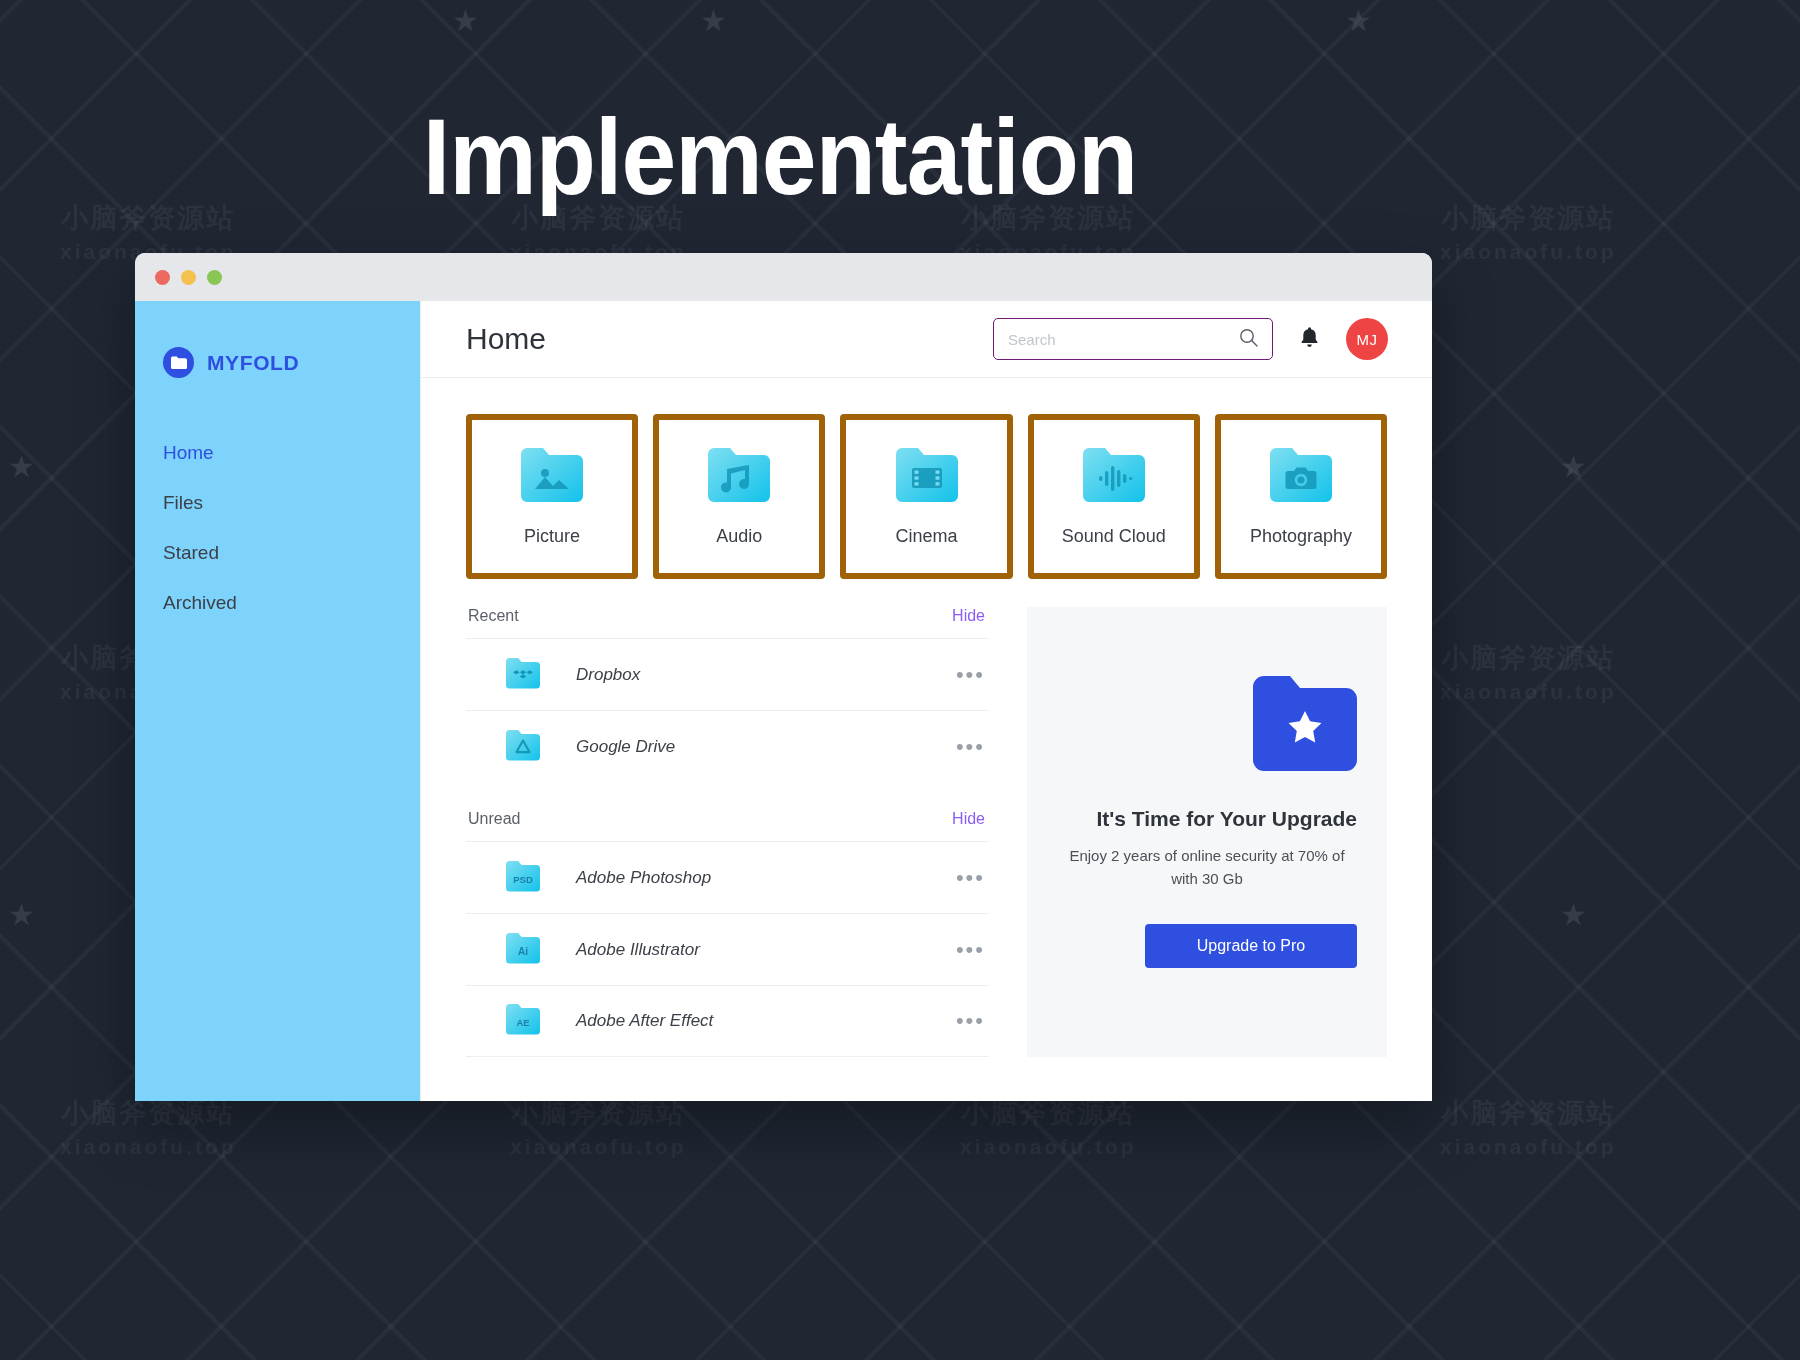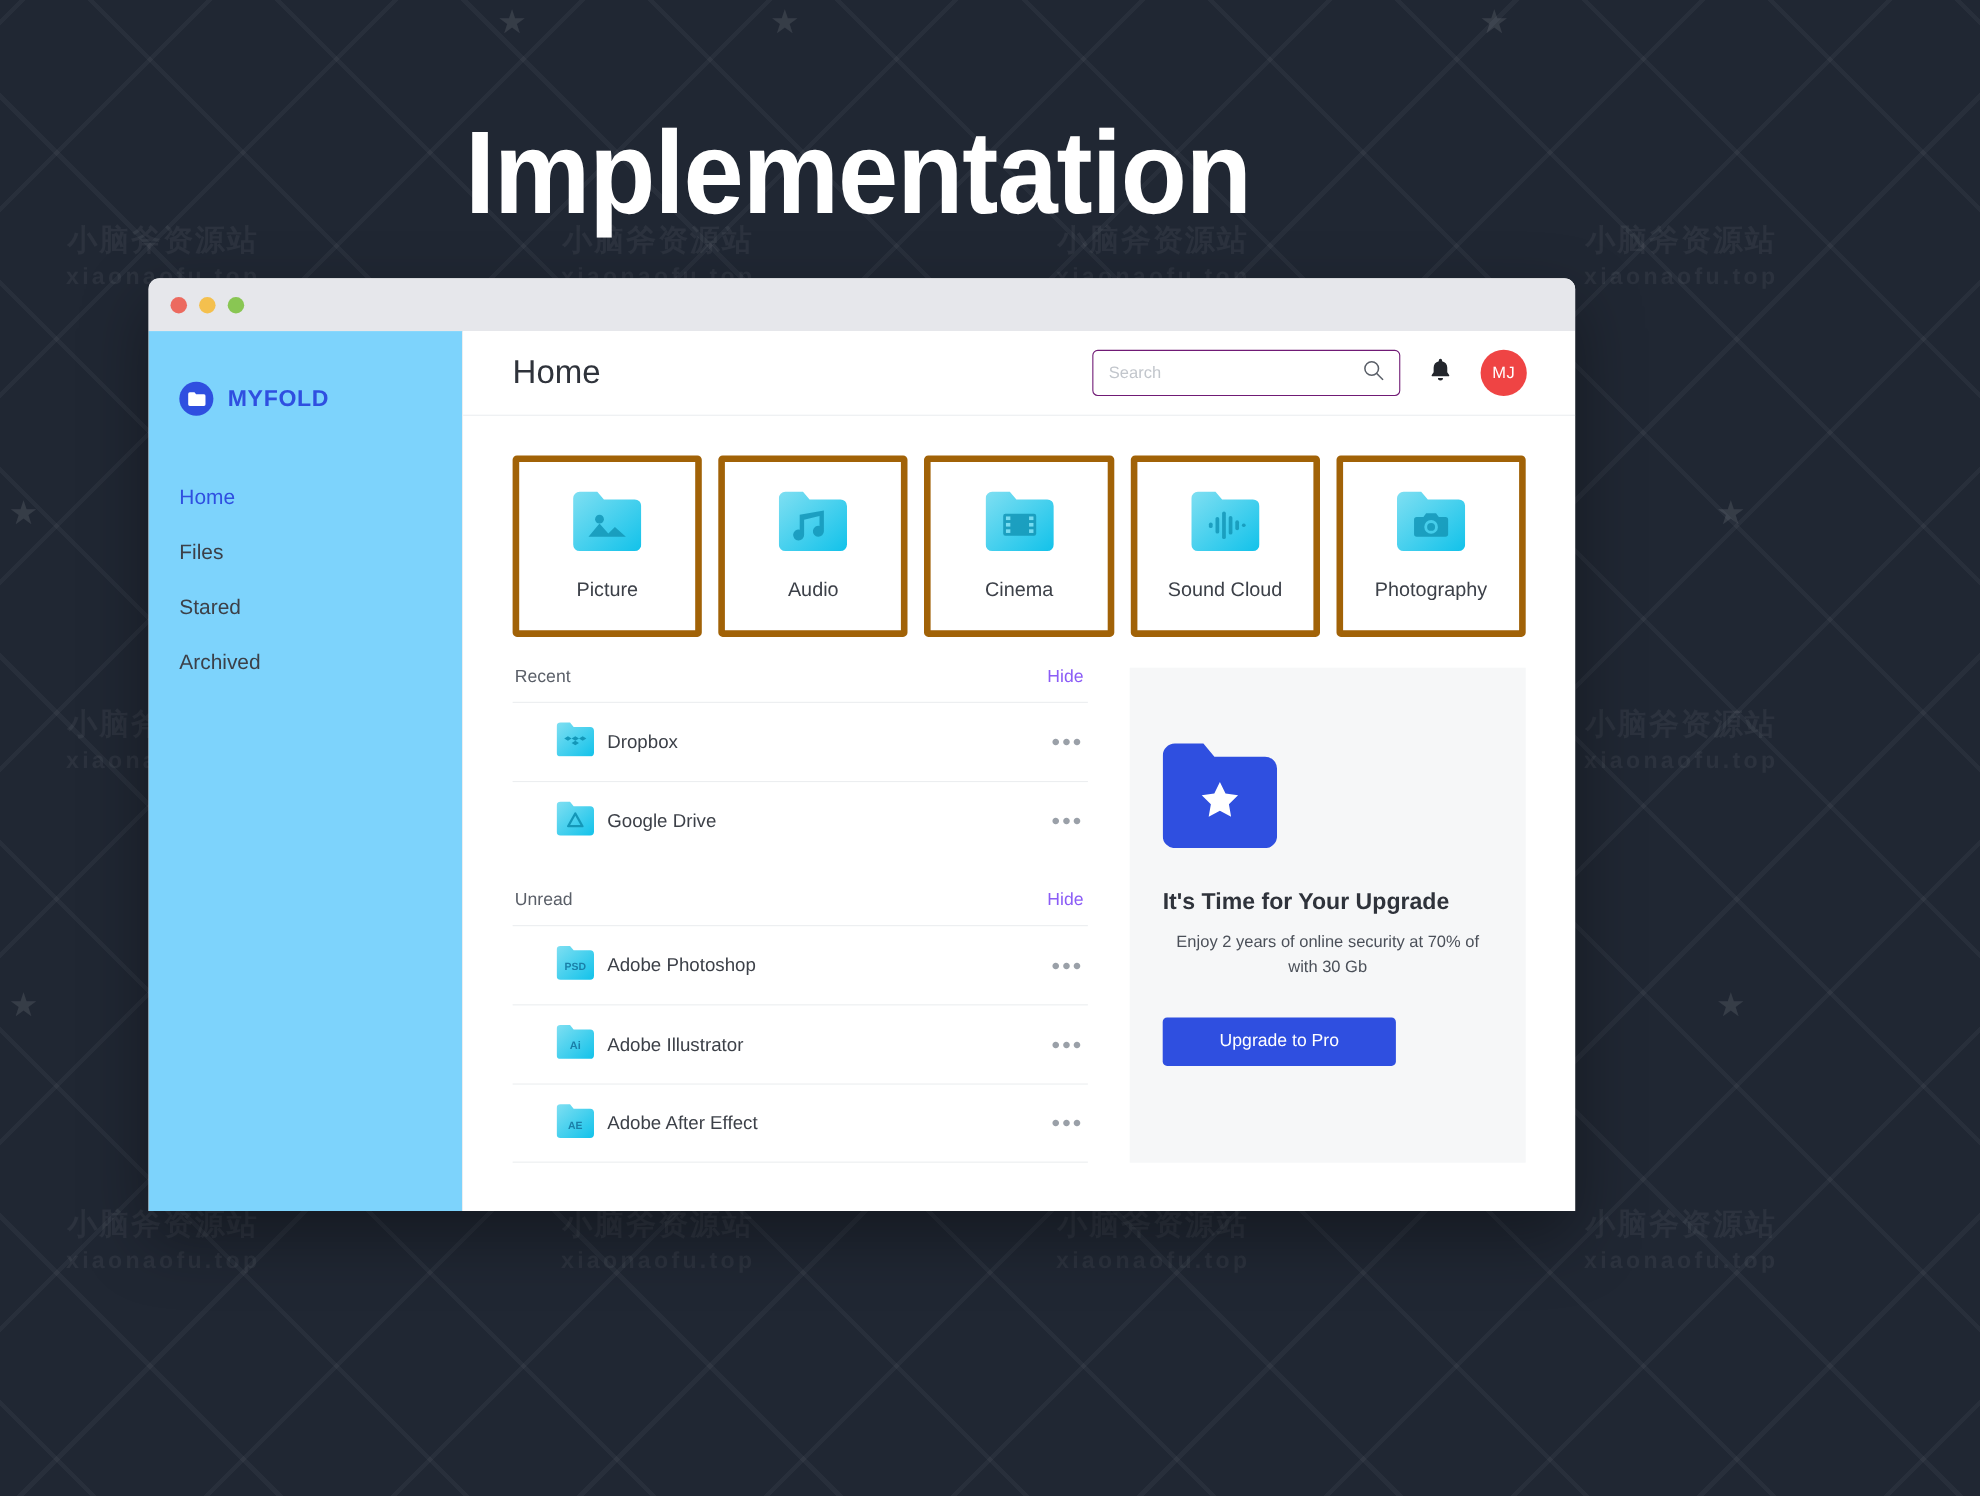--- a/index.html
+++ b/index.html
@@ -145,29 +145,29 @@
   .list-head .t{ font-size:16px; color:#5a5f68; }
   .list-head .hide{ margin-left:auto; font-size:16px; color:#8b5cf6; cursor:pointer; }
   .row{
     display:flex; align-items:center;
     height:72px;
     border-top:1px solid #eceef0;
     padding:0 4px 0 40px;
     cursor:pointer;
   }
   .row:last-child{ border-bottom:1px solid #eceef0; }
-  .row .name{ font-size:17px; color:#3c4048; margin-left:12px; }
+  .row .name{ font-size:17px; color:#3c4048; margin-left:36px;font-style:italic; }
   .row .dots{ margin-left:auto; color:#9aa0a8; font-size:22px; letter-spacing:2px; line-height:1; cursor:pointer; }
   .spacer{ height:28px; }
 
   
   .promo{
     width:360px; flex:none;
     background:#f6f7f8;
-    display:flex; flex-direction:column; align-items:flex-start;
+    display:flex; flex-direction:column; align-items:flex-end;
     padding:68px 30px 0 30px;
   }
   .promo-icon{ margin-bottom:32px; }
   .promo-title{ font-size:21px; color:#2f333b; font-weight:bold; margin-bottom:14px; text-align:center; }
   .promo-sub{ font-size:15px; color:#4b5059; text-align:center; line-height:1.5; margin-bottom:34px; }
   .promo-btn{
     width:212px; height:44px; background:#2f4fe0; color:#fff;
     border:none; border-radius:4px; font-size:16px; cursor:pointer;
     font-family:"Liberation Sans", sans-serif;
   }

